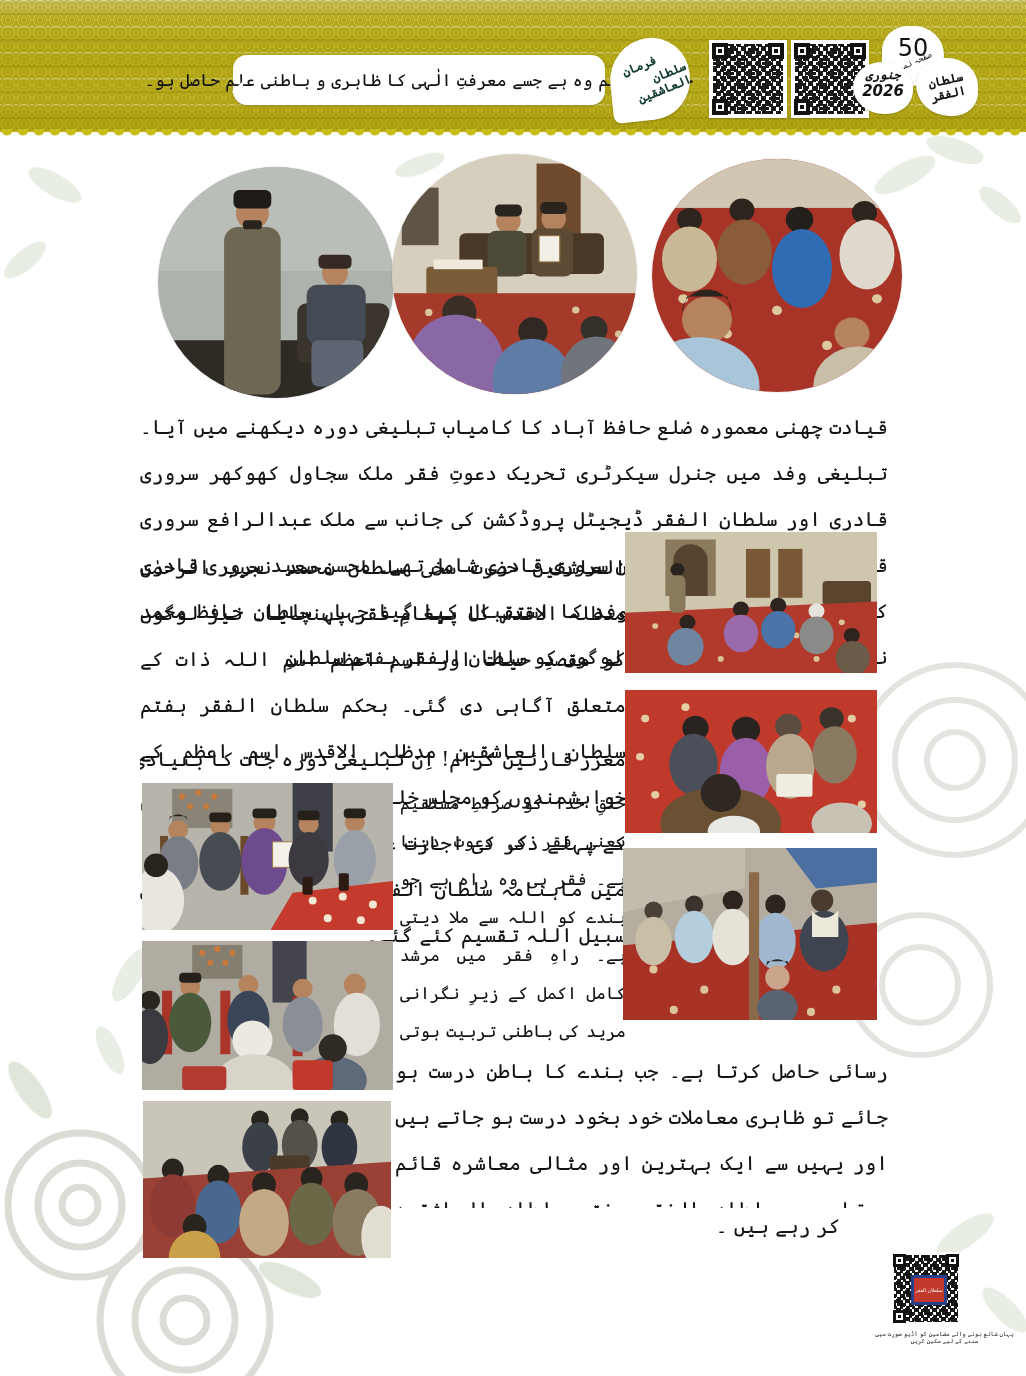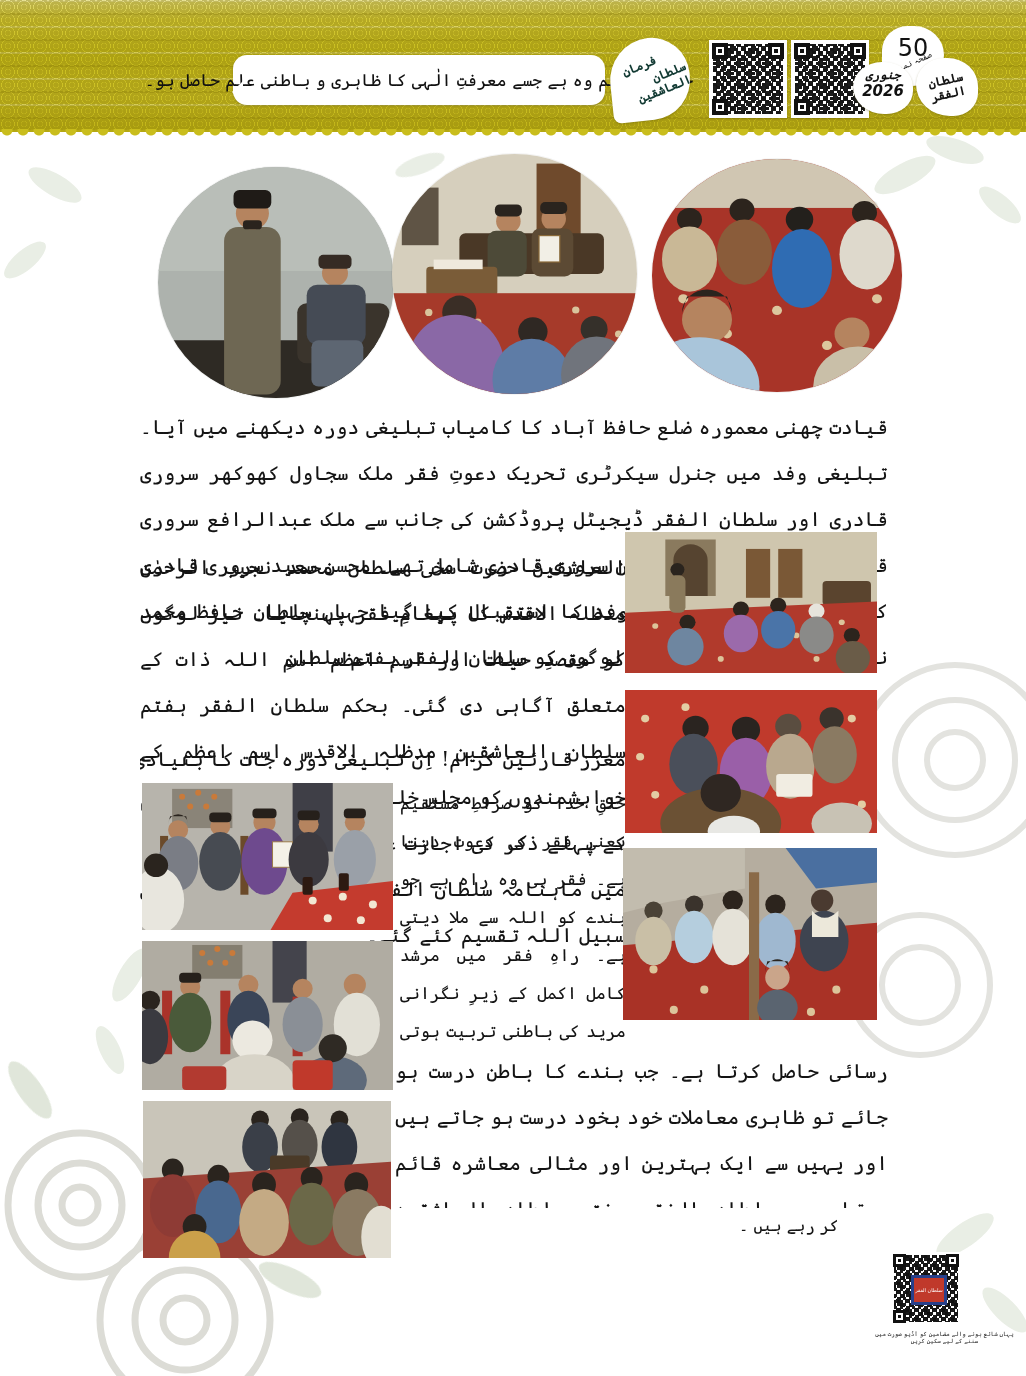--- a/index.html
+++ b/index.html
@@ -51,21 +51,21 @@
   .rphoto{position:absolute;overflow:hidden;z-index:1;}
   .oval svg,.rphoto svg{display:block;width:100%;height:100%;}
 
   
   .seg{position:absolute;z-index:1;color:#141414;text-align:justify;font-family:"DejaVu Serif","Liberation Serif",serif;}
   .s1{left:140px;top:404px;width:748px;height:138px;font-size:20px;line-height:46px;}
   .s2{left:140px;top:544px;width:486px;height:196px;font-size:20px;line-height:46px;}
   .s3{left:140px;top:736px;width:486px;height:46px;font-size:20px;line-height:46px;white-space:nowrap;overflow:hidden;}
   .s4{left:400px;top:784px;width:226px;height:266px;font-size:17px;line-height:38px;overflow:hidden;}
   .s5{left:395px;top:1048px;width:493px;height:160px;font-size:20px;line-height:46px;overflow:hidden;}
-  .s6{left:739px;top:1206px;width:188px;height:46px;font-size:16px;line-height:40px;text-align:left;}
+  .s6{left:684px;top:1206px;width:188px;height:46px;font-size:20px;line-height:40px;text-align:center;}
 
   
   .fqr{position:absolute;left:891px;top:1252px;width:70px;height:73px;z-index:1;background:
       repeating-conic-gradient(#1a1a1a 0% 25%, transparent 0% 50%) 0 0/6px 6px,
       repeating-conic-gradient(#101010 0% 25%, transparent 0% 50%) 2px 3px/9px 9px,#fff;
       border:3px solid #fff;box-sizing:border-box;}
   .fqr b{position:absolute;width:13px;height:13px;border:3px solid #111;background:#fff;box-sizing:border-box;}
   .fqr b::after{content:"";position:absolute;inset:2px;background:#111;}
   .fqr b.tl{left:-1px;top:-1px;} .fqr b.tr{right:-1px;top:-1px;} .fqr b.bl{left:-1px;bottom:-1px;}
   .fqr .logo{position:absolute;left:17px;top:20px;width:30px;height:24px;background:#c0392b;border:3px solid #27408b;

